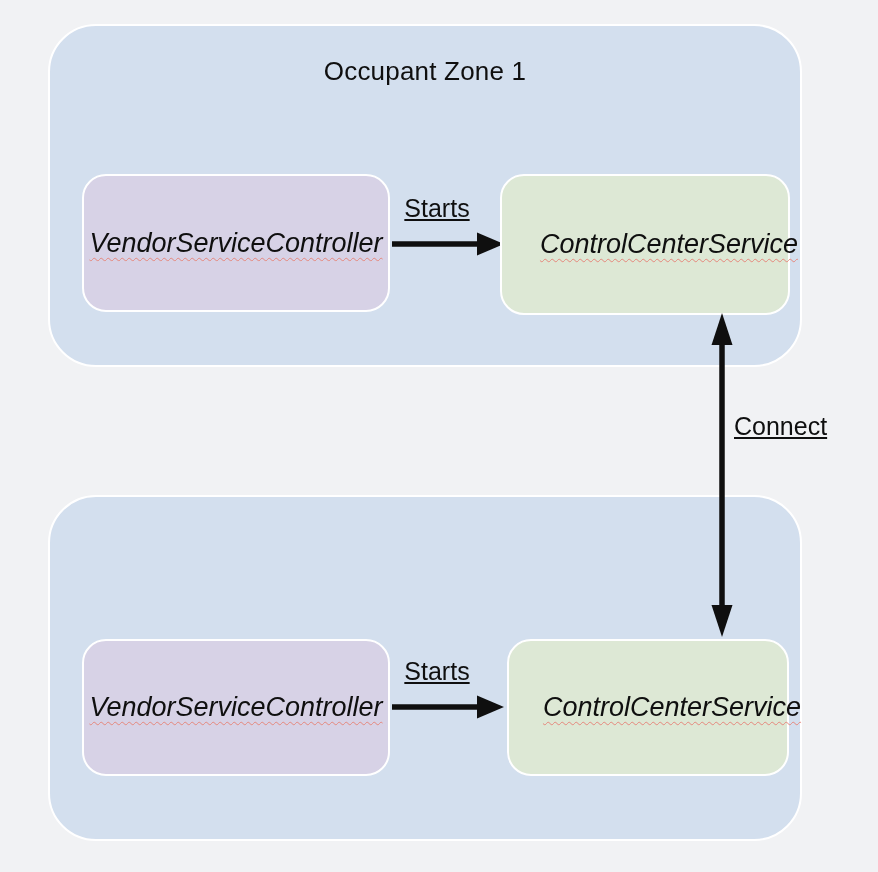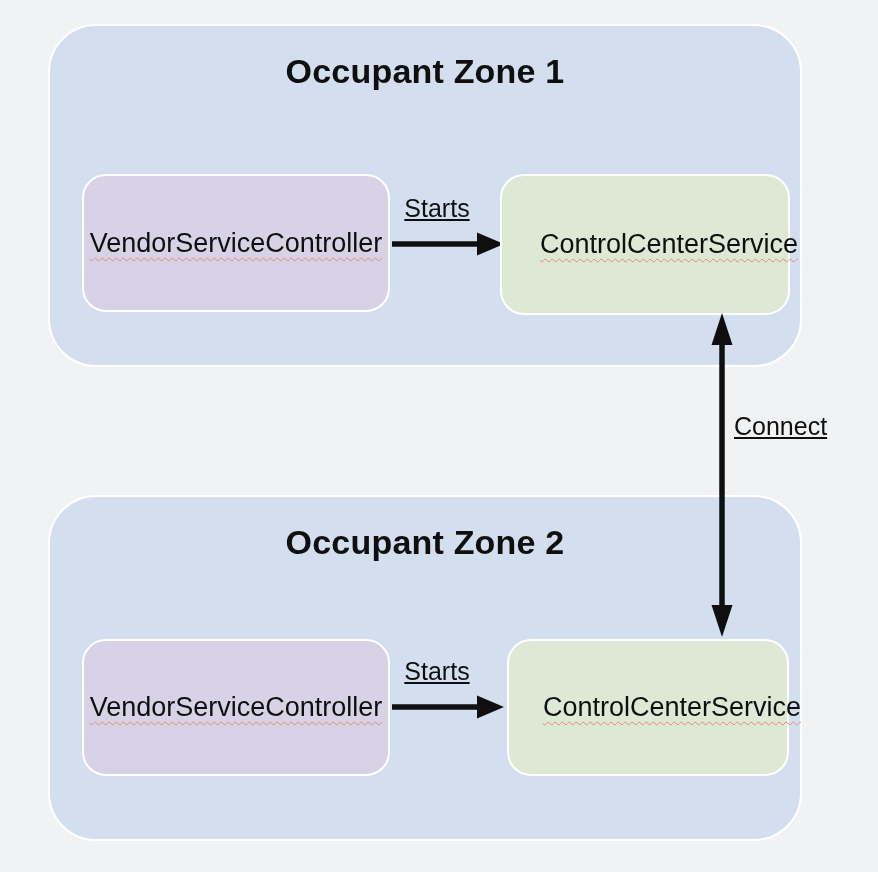--- a/index.html
+++ b/index.html
@@ -29,23 +29,23 @@
   }
   .zone-1 { top: 24px;  height: 343px; }
   .zone-2 { top: 495px; height: 346px; }
   .zone-title {
     position: absolute;
     top: 30px;
     left: 0;
     width: 100%;
     margin: 0;
     text-align: center;
-    font-size: 34px;
+    font-size: 26px;
     line-height: 30px;
-    font-weight: bold;
+    font-weight: normal;
     color: var(--text, #0f0f0f);
     letter-spacing: 0.2px;
   }
   .node {
     position: absolute;
     display: flex;
     align-items: center;
     justify-content: center;
     border: 2.5px solid var(--box-border, #ffffff);
     border-radius: 24px;
@@ -59,20 +59,21 @@
   .misspelled {
     text-decoration-line: underline;
     text-decoration-style: wavy;
     text-decoration-color: var(--squiggle, #e5877c);
     text-decoration-thickness: 1px;
     text-underline-offset: 5px;
     -webkit-text-decoration-line: underline;
     -webkit-text-decoration-style: wavy;
     -webkit-text-decoration-color: var(--squiggle, #e5877c);
     text-decoration-skip-ink: none;
+    font-style: italic;
   }
   .edge-label {
     position: absolute;
     font-size: 25px;
     line-height: 28px;
     color: var(--text, #0f0f0f);
     white-space: nowrap;
     text-decoration: underline;
   }
   .starts-label {
@@ -126,21 +127,20 @@
       <line class="arrow-line" x1="0" y1="14" x2="88" y2="14"></line>
       <polygon class="arrow-shape" points="85,2.5 112,14 85,25.5"></polygon>
     </svg>
 
     <div class="node node-control">
       <span class="misspelled">ControlCenterService</span>
     </div>
   </section>
 
   <section class="zone zone-2">
-    <h2 class="zone-title">Occupant Zone 2</h2>
 
     <div class="node node-vendor">
       <span class="misspelled">VendorServiceController</span>
     </div>
 
     <div class="edge-label starts-label">Starts</div>
 
     <svg class="starts-arrow" viewBox="0 0 112 28" aria-hidden="true">
       <line class="arrow-line" x1="0" y1="14" x2="88" y2="14"></line>
       <polygon class="arrow-shape" points="85,2.5 112,14 85,25.5"></polygon>

